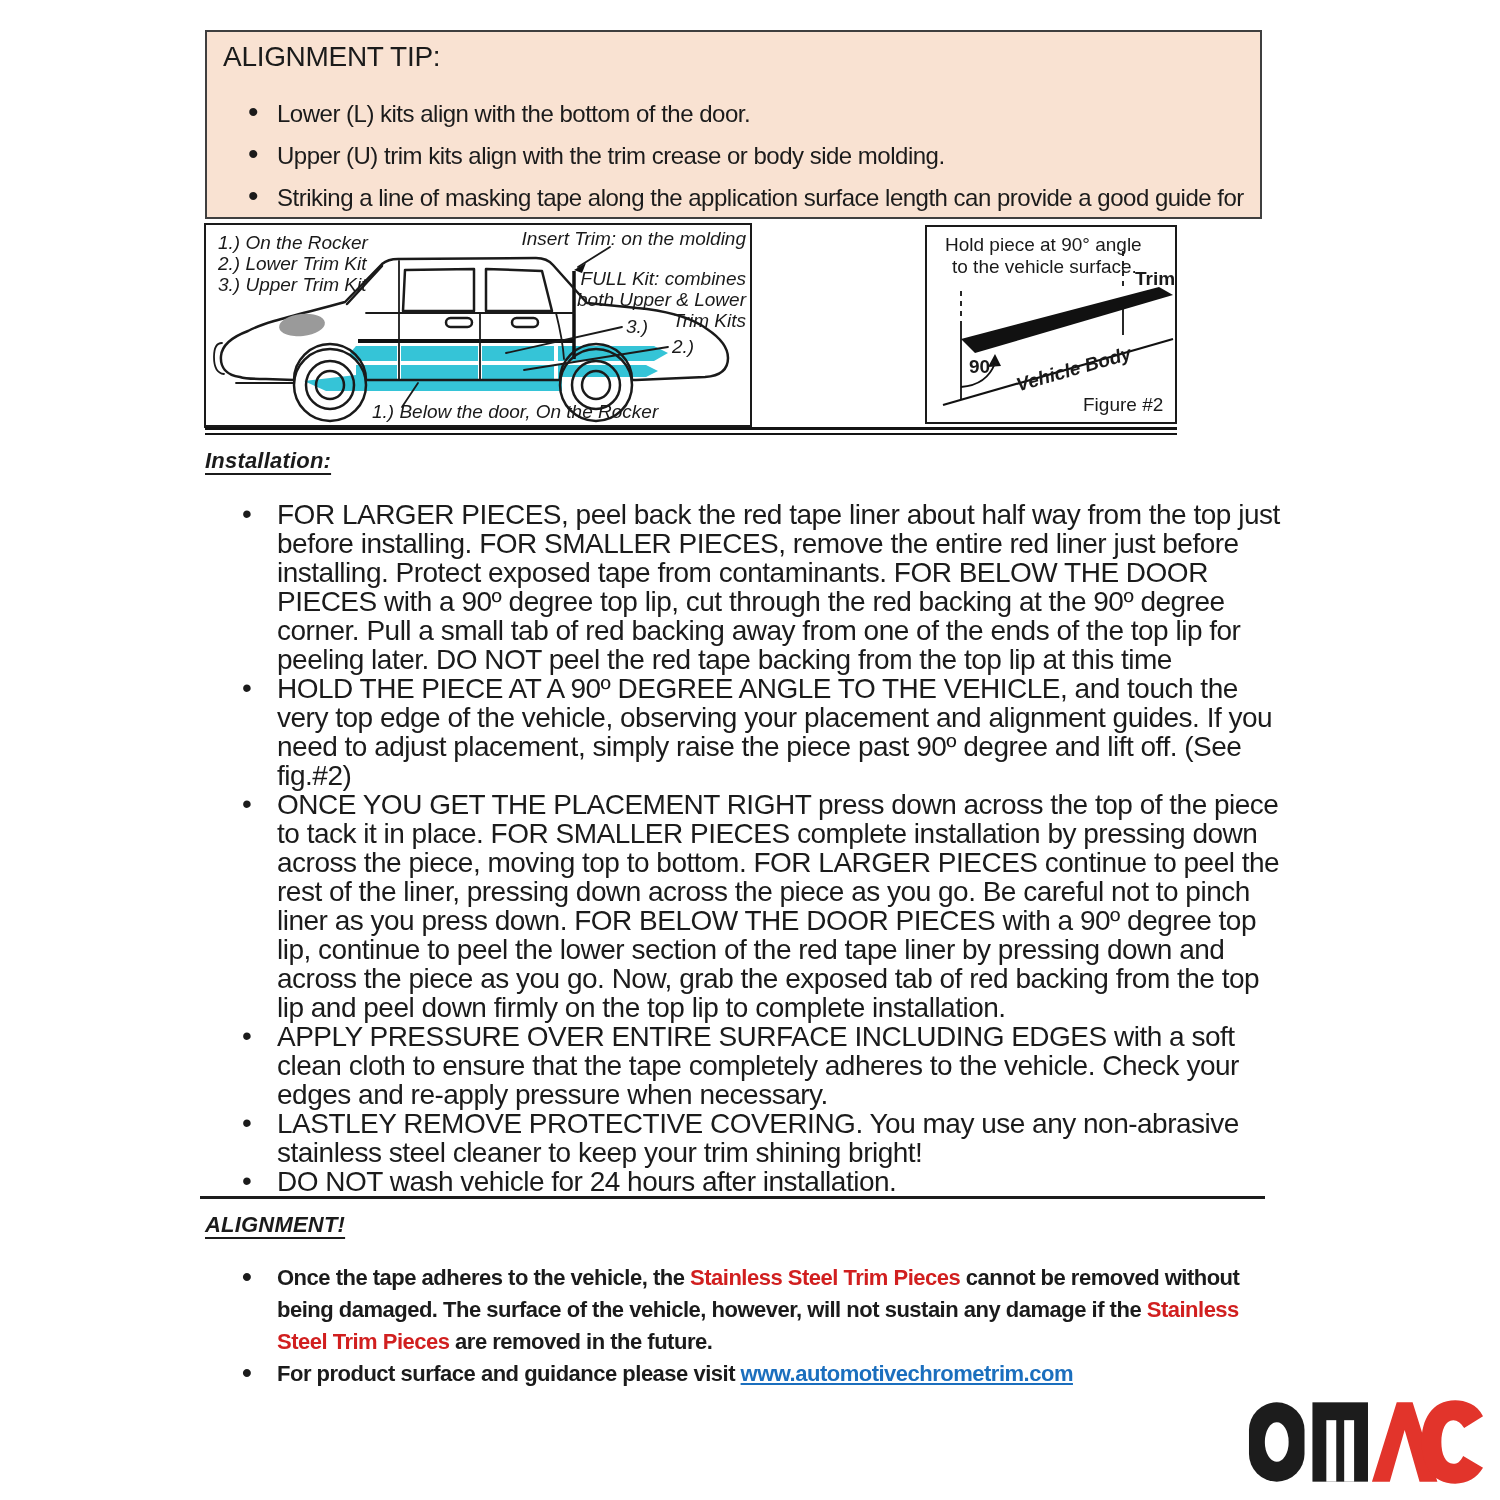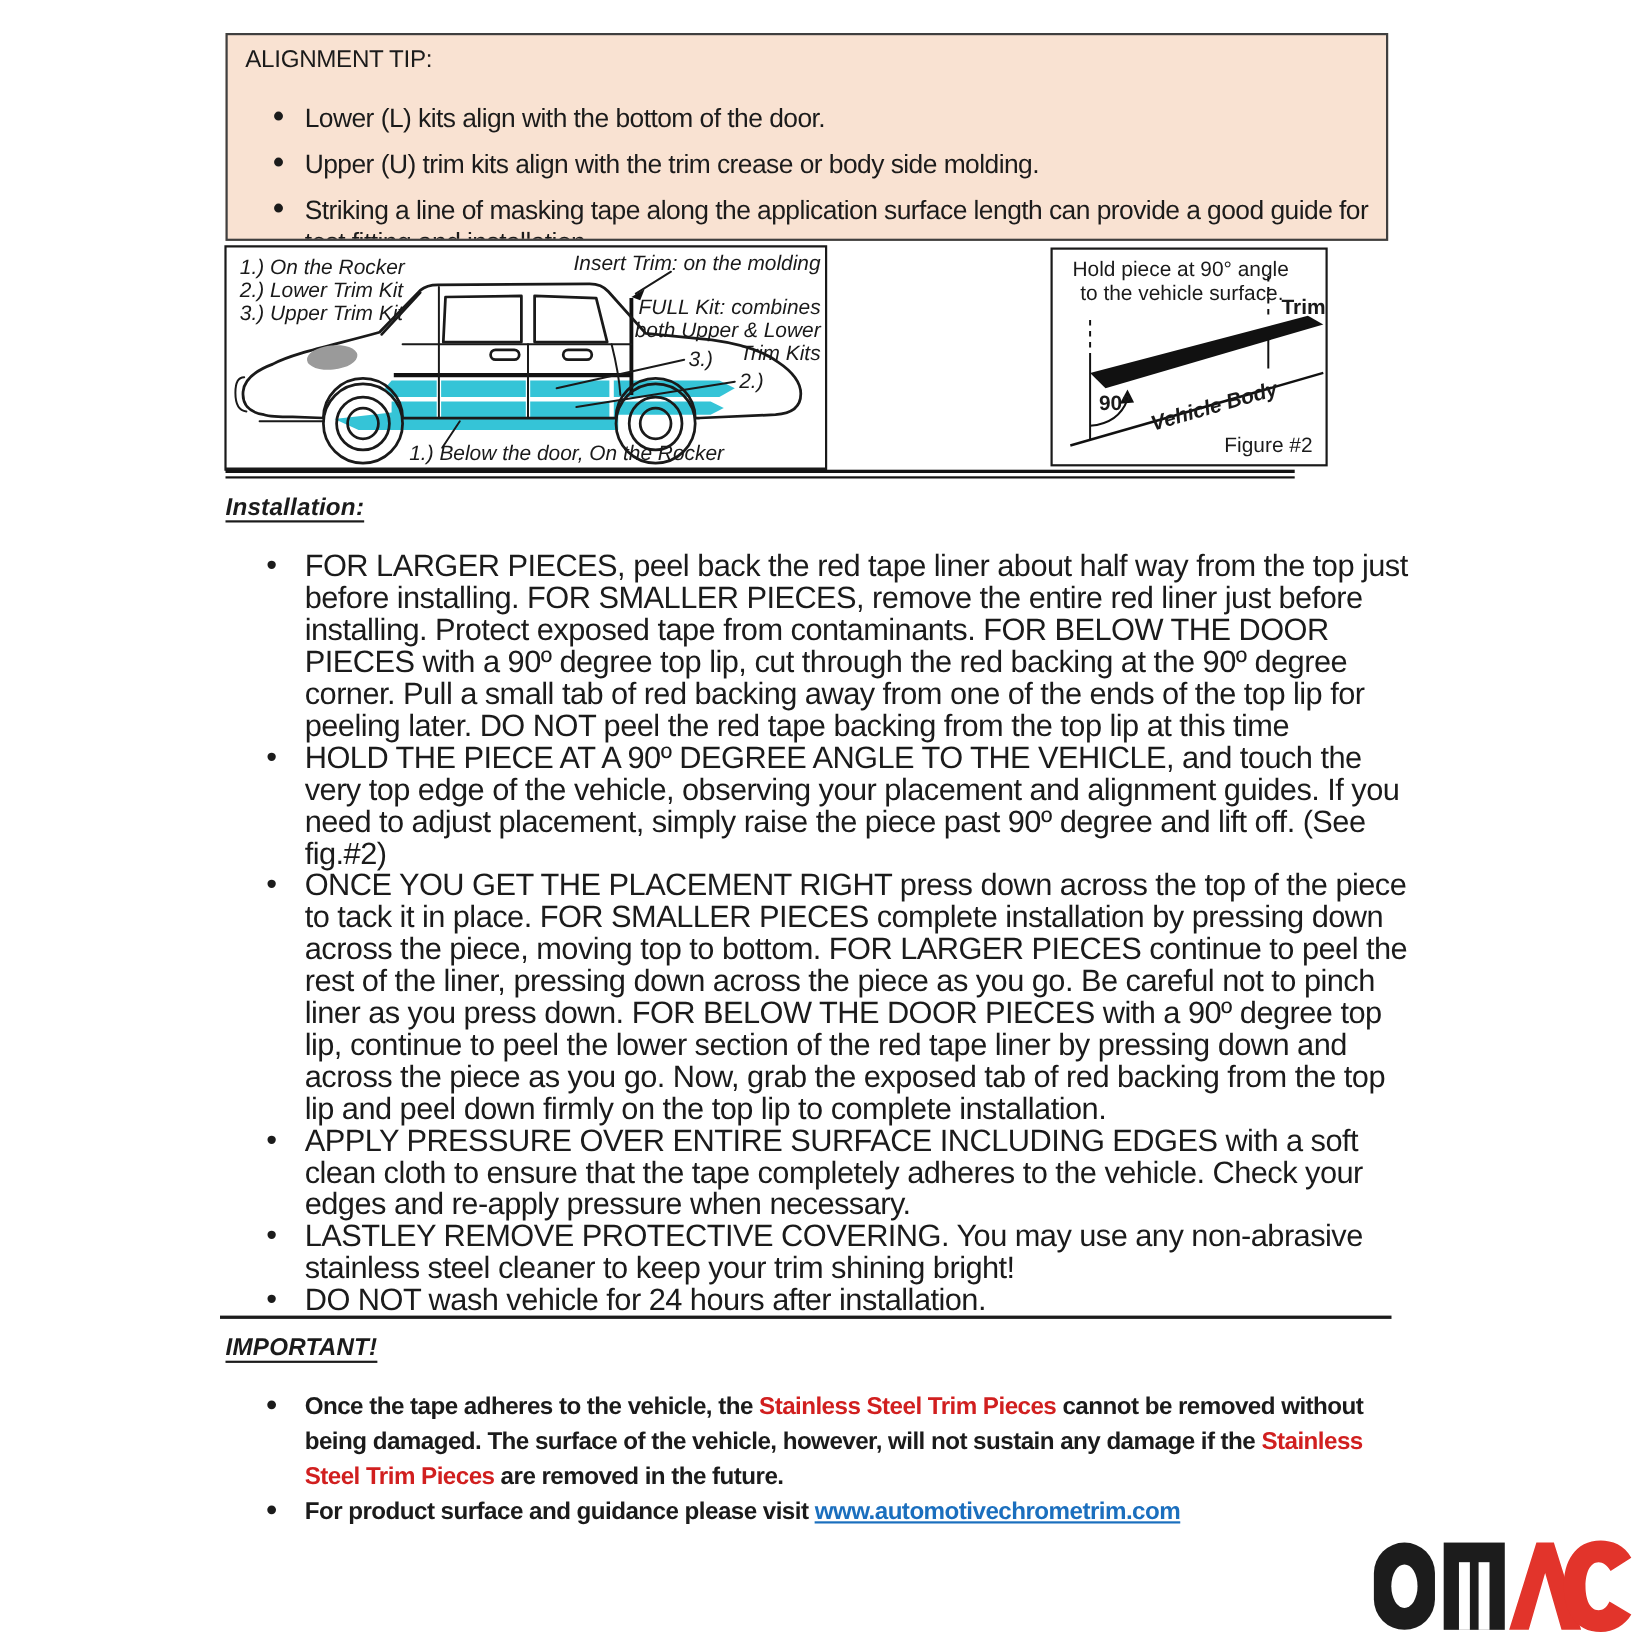--- a/index.html
+++ b/index.html
@@ -13,37 +13,37 @@
     position:relative; width:1500px; height:1500px; background:#ffffff;
     font-family:"Liberation Sans","DejaVu Sans",sans-serif; color:var(--ink);
     overflow:hidden;
   }
   
   .tip-box{
     position:absolute; left:205px; top:30px; width:1057px; height:189px;
     background:var(--tip-bg); border:2px solid var(--box-border); box-sizing:border-box;
     overflow:hidden;
   }
-  .tip-title{ margin:9px 0 0 16px; font-size:22px; letter-spacing:-0.3px; }
+  .tip-title{ margin:9px 0 0 16px; font-size:28px; letter-spacing:-0.3px; }
   .tip-list{ list-style:none; margin:26px 0 0 0; padding:0 6px 0 70px; }
   .tip-list li{
     position:relative; font-size:24px; line-height:29px; letter-spacing:-0.5px;
     margin-bottom:13px;
   }
   .tip-list li::before{
     content:"\2022"; position:absolute; left:-29px; top:-2px; font-size:30px;
   }
   
   .car-figure{
     position:absolute; left:204px; top:223px; width:548px; height:205px; margin:0;
     border:2px solid #1a1a1a; border-bottom-width:3px; box-sizing:border-box; background:#fff;font-style:italic;
   }
   .car-figure svg{ display:block; width:552px; height:199px; }
   .angle-figure{
-    position:absolute; left:955px; top:225px; width:252px; height:199px; margin:0;
+    position:absolute; left:925px; top:225px; width:252px; height:199px; margin:0;
     border:2px solid #1a1a1a; box-sizing:border-box; background:#fff;
   }
   .angle-figure svg{ display:block; width:248px; height:195px; }
   .double-rule{
     position:absolute; left:205px; top:427px; width:972px; height:3px;
     border-top:3px solid #141414; border-bottom:2px solid #141414;
   }
   
   .script-head{
     font-size:22px; font-style:italic; font-weight:bold; margin:0;
@@ -208,21 +208,21 @@
       <li>ONCE YOU GET THE PLACEMENT RIGHT press down across the top of the piece to tack it in place.  FOR SMALLER PIECES complete installation by pressing down across the piece, moving top to bottom. FOR LARGER PIECES continue to peel the rest of the liner, pressing down across the piece as you go. Be careful not to pinch liner as you press down. FOR BELOW THE DOOR PIECES with a 90º degree top lip, continue to peel the lower section of the red tape liner by pressing down and across the piece as you go. Now, grab the exposed tab of red backing from the top lip and peel down firmly on the top lip to complete installation.</li>
       <li>APPLY PRESSURE OVER ENTIRE SURFACE INCLUDING EDGES with a soft clean cloth to ensure that the tape completely adheres to the vehicle. Check your edges and re-apply pressure when necessary.</li>
       <li>LASTLEY REMOVE PROTECTIVE COVERING. You may use any non-abrasive stainless steel cleaner to keep your trim shining bright!</li>
       <li>DO NOT wash vehicle for 24 hours after installation.</li>
     </ul>
   </section>
 
   <div class="rule-important"></div>
 
   <section class="important-section">
-    <h2 class="script-head">IMPORTANT!</h2>
+    <h2 class="script-head">ALIGNMENT!</h2>
     <ul class="body-list">
       <li>
         <span><span>Once the tape adheres to the vehicle, the </span><span class="seg-red">Stainless Steel Trim Pieces</span><span> cannot be removed without being damaged. The surface of the vehicle, however, will not sustain any damage if the </span><span class="seg-red">Stainless Steel Trim Pieces</span><span> are removed in the future.</span></span>
       </li>
       <li>
         <span>For product surface and guidance please visit </span><a class="ext-link">www.automotivechrometrim.com</a>
       </li>
     </ul>
   </section>
 

